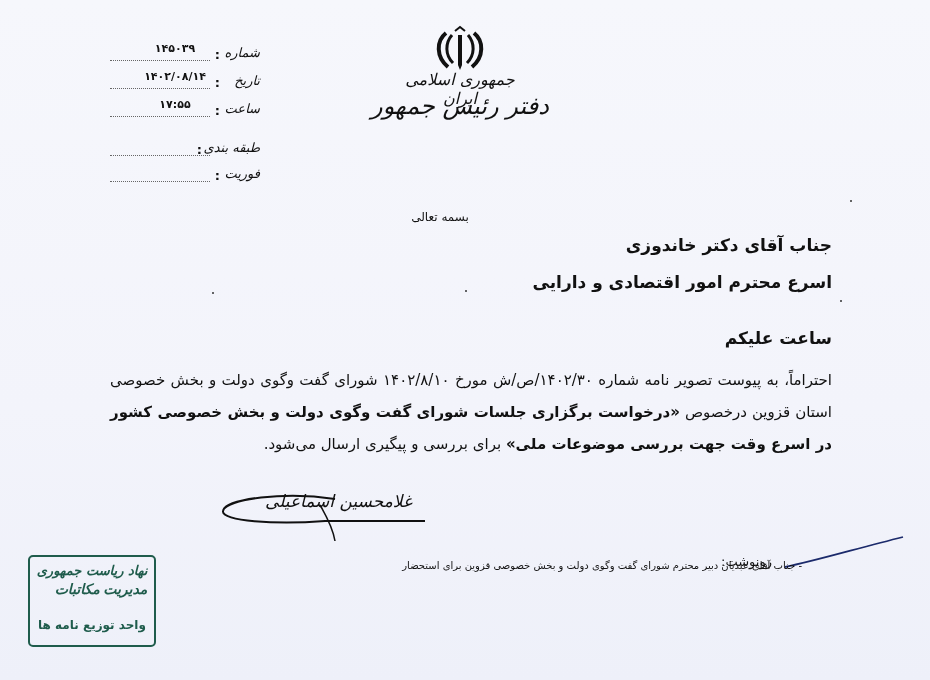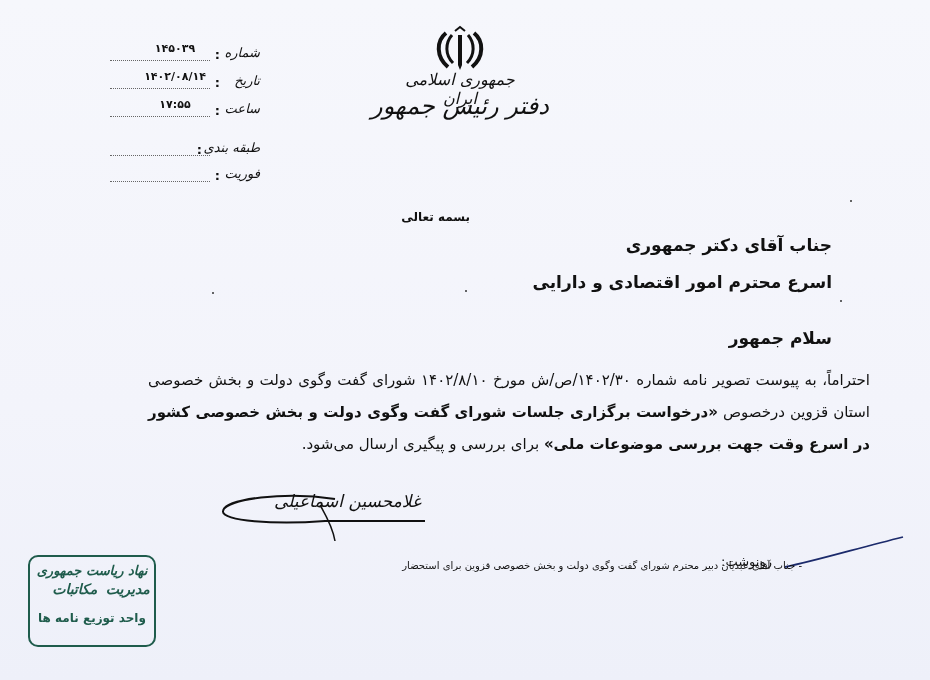--- a/index.html
+++ b/index.html
@@ -18,41 +18,41 @@
   .meta-row .colon { position:absolute; right:40px; top:2px; font-size:13px; font-weight:bold; }
   .meta-row .value { position:absolute; left:20px; width:90px; text-align:center; top:-3px; font-size:11px; font-weight:bold; letter-spacing:1px; direction:rtl; }
   .meta-row .dots { position:absolute; left:0; width:100px; top:15px; border-bottom:1px dotted #666; }
 
   
   .emblem { position:absolute; left:432px; top:25px; width:56px; height:46px; }
   .hdr-small { position:absolute; left:395px; top:70px; width:130px; text-align:center; font-size:16px; font-family:"DejaVu Serif", serif; font-style:italic; direction:rtl; }
   .hdr-big { position:absolute; left:370px; top:92px; width:180px; text-align:center; font-size:24px; font-family:"DejaVu Serif", serif; font-style:italic; direction:rtl; letter-spacing:-1px; }
   .office-head { position:absolute; left:700px; top:62px; width:140px; text-align:center; font-size:26px; font-family:"DejaVu Serif", serif; font-style:italic; direction:rtl; }
 
-  .bismillah { position:absolute; left:410px; top:210px; width:60px; font-size:12px; font-weight:bold; direction:rtl; text-align:left; white-space:nowrap; }
+  .bismillah { position:absolute; left:410px; top:210px; width:60px; font-size:12px; font-weight:normal; direction:rtl; text-align:center; white-space:nowrap; }
   .addressee1 { position:absolute; right:98px; top:235px; font-size:17px; font-weight:bold; direction:rtl; white-space:nowrap; }
   .addressee2 { position:absolute; right:98px; top:272px; font-size:17px; font-weight:bold; direction:rtl; white-space:nowrap; }
   .greeting { position:absolute; right:98px; top:328px; font-size:17px; font-weight:bold; direction:rtl; white-space:nowrap; }
 
-  .body-text { position:absolute; left:110px; width:722px; top:364px; font-size:15px; line-height:32px; direction:rtl; text-align:justify; text-align-last:right; font-family:"DejaVu Sans", sans-serif;margin-left:38px; }
+  .body-text { position:absolute; left:110px; width:722px; top:364px; font-size:15px; line-height:32px; direction:rtl; text-align:justify; text-align-last:right; font-family:"DejaVu Sans", sans-serif; }
   .body-text b { font-weight:bold; }
 
   .signature { position:absolute; left:215px; top:487px; width:220px; height:60px; }
-  .signature .name { position:absolute; left:50px; top:4px; font-size:17px; font-family:"DejaVu Serif", serif; font-style:italic; direction:rtl; white-space:nowrap;margin-left:9px; }
+  .signature .name { position:absolute; left:50px; top:4px; font-size:17px; font-family:"DejaVu Serif", serif; font-style:italic; direction:rtl; white-space:nowrap; }
 
   .cc-title { position:absolute; right:158px; top:554px; font-size:13px; font-weight:normal; direction:rtl; white-space:nowrap; }
   .cc-line { position:absolute; right:128px; top:560px; font-size:10px; direction:rtl; white-space:nowrap; }
   .cc-stroke { position:absolute; left:785px; top:535px; width:120px; height:40px; }
 
   .stamp { position:absolute; left:28px; top:555px; width:128px; height:92px;
-    border:2.5px solid #1f5c4c; border-radius:10px; color:#1f5c4c; box-sizing:border-box; }
+    border:2.5px solid #1f5c4c; border-radius:5px; color:#1f5c4c; box-sizing:border-box; }
   .stamp div { direction:rtl; text-align:center; white-space:nowrap; font-weight:bold; }
   .stamp .s1 { font-size:13px; margin-top:6px; font-family:"DejaVu Serif", serif; font-style:italic; }
-  .stamp .s2 { font-size:14px; margin-top:3px; font-family:Liberation Mono, monospace; font-style:italic;margin-left:18px; }
-  .stamp .s3 { font-size:12px; margin-top:13px; }
+  .stamp .s2 { font-size:14px; margin-top:3px; font-family:Liberation Serif, serif; font-style:italic;margin-left:18px; }
+  .stamp .s3 { font-size:12px; margin-top:20px; }
 
   .speck { position:absolute; width:2px; height:2px; background:#333; border-radius:50%; }
 </style>
 </head>
 <body>
 
 <div class="page">
 
   <div class="meta-row" style="top:45px;">
     <span class="label">شماره</span>
@@ -91,23 +91,23 @@
     <path d="M42 8 C52 16 52 32 40 42" fill="none" stroke="#111" stroke-width="4"></path>
     <path d="M36 10 C43 18 43 30 35 38" fill="none" stroke="#111" stroke-width="3"></path>
     <rect x="26" y="10" width="4" height="30" fill="#111"></rect>
     <path d="M23 6 L28 2 L33 6" fill="none" stroke="#111" stroke-width="2"></path>
     <path d="M26 40 L28 45 L30 40 Z" fill="#111"></path>
   </svg>
   <div class="hdr-small">جمهوری اسلامی ایران</div>
   <div class="hdr-big">دفتر رئیس جمهور</div>
 
   <div class="bismillah">بسمه تعالی</div>
-  <div class="addressee1">جناب آقای دکتر جمهوری</div>
+  <div class="addressee1">جناب آقای دکتر خاندوزی</div>
   <div class="addressee2">اسرع محترم امور اقتصادی و دارایی</div>
-  <div class="greeting">سلام جمهور</div>
+  <div class="greeting">ساعت علیکم</div>
 
   <div class="body-text"><span>احتراماً، به پیوست تصویر نامه شماره ۱۴۰۲/۳۰/ص/ش مورخ ۱۴۰۲/۸/۱۰ شورای گفت وگوی دولت و بخش خصوصی استان قزوین درخصوص </span><b>«درخواست برگزاری جلسات شورای گفت وگوی دولت و بخش خصوصی کشور در اسرع وقت جهت بررسی موضوعات ملی»</b><span> برای بررسی و پیگیری ارسال می‌شود.</span></div>
 
   <div class="signature">
     <svg width="220" height="60" style="position:absolute;left:0;top:0;">
       <path d="M120 12 C70 4 10 12 8 24 C6 34 60 38 110 34 L210 34" fill="none" stroke="#111" stroke-width="2"></path>
       <path d="M105 18 C112 30 118 42 120 54" fill="none" stroke="#111" stroke-width="1.5"></path>
     </svg>
     <span class="name">غلامحسین اسماعیلی</span>
   </div>

